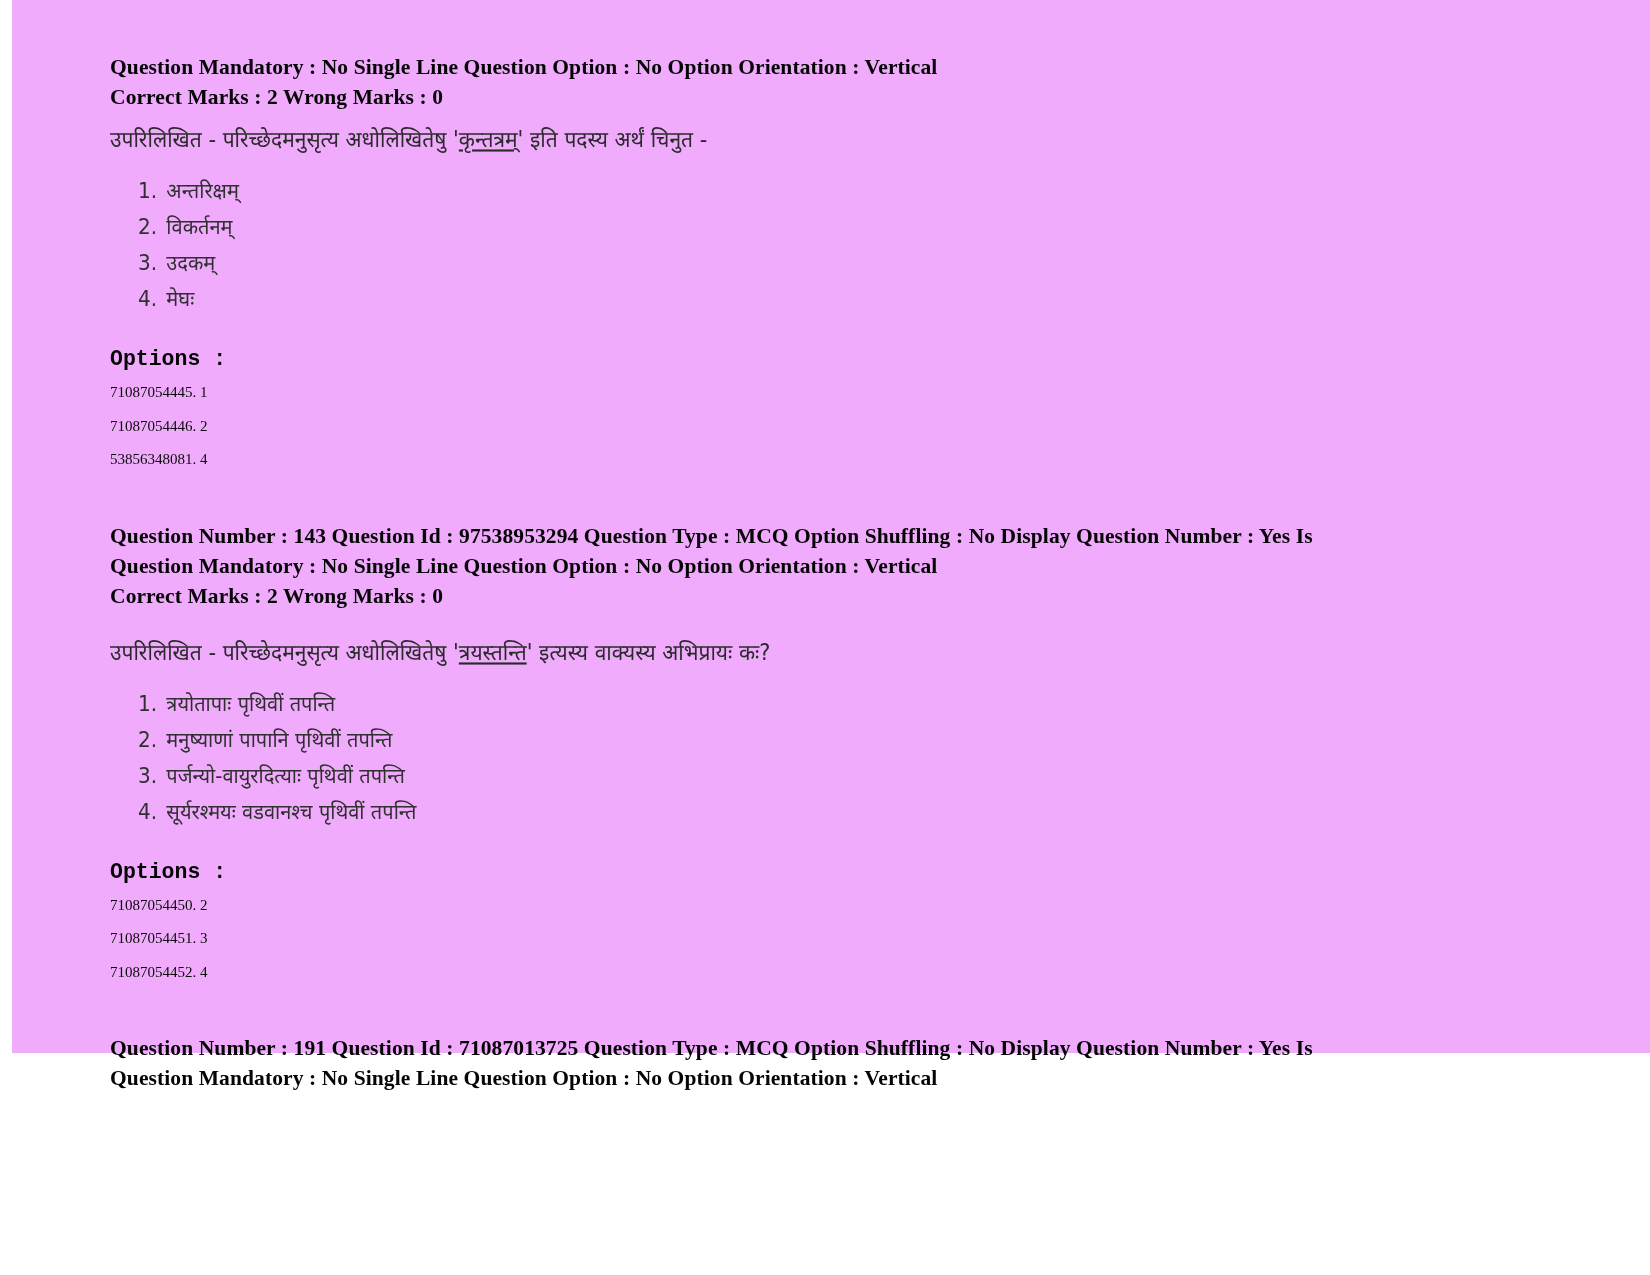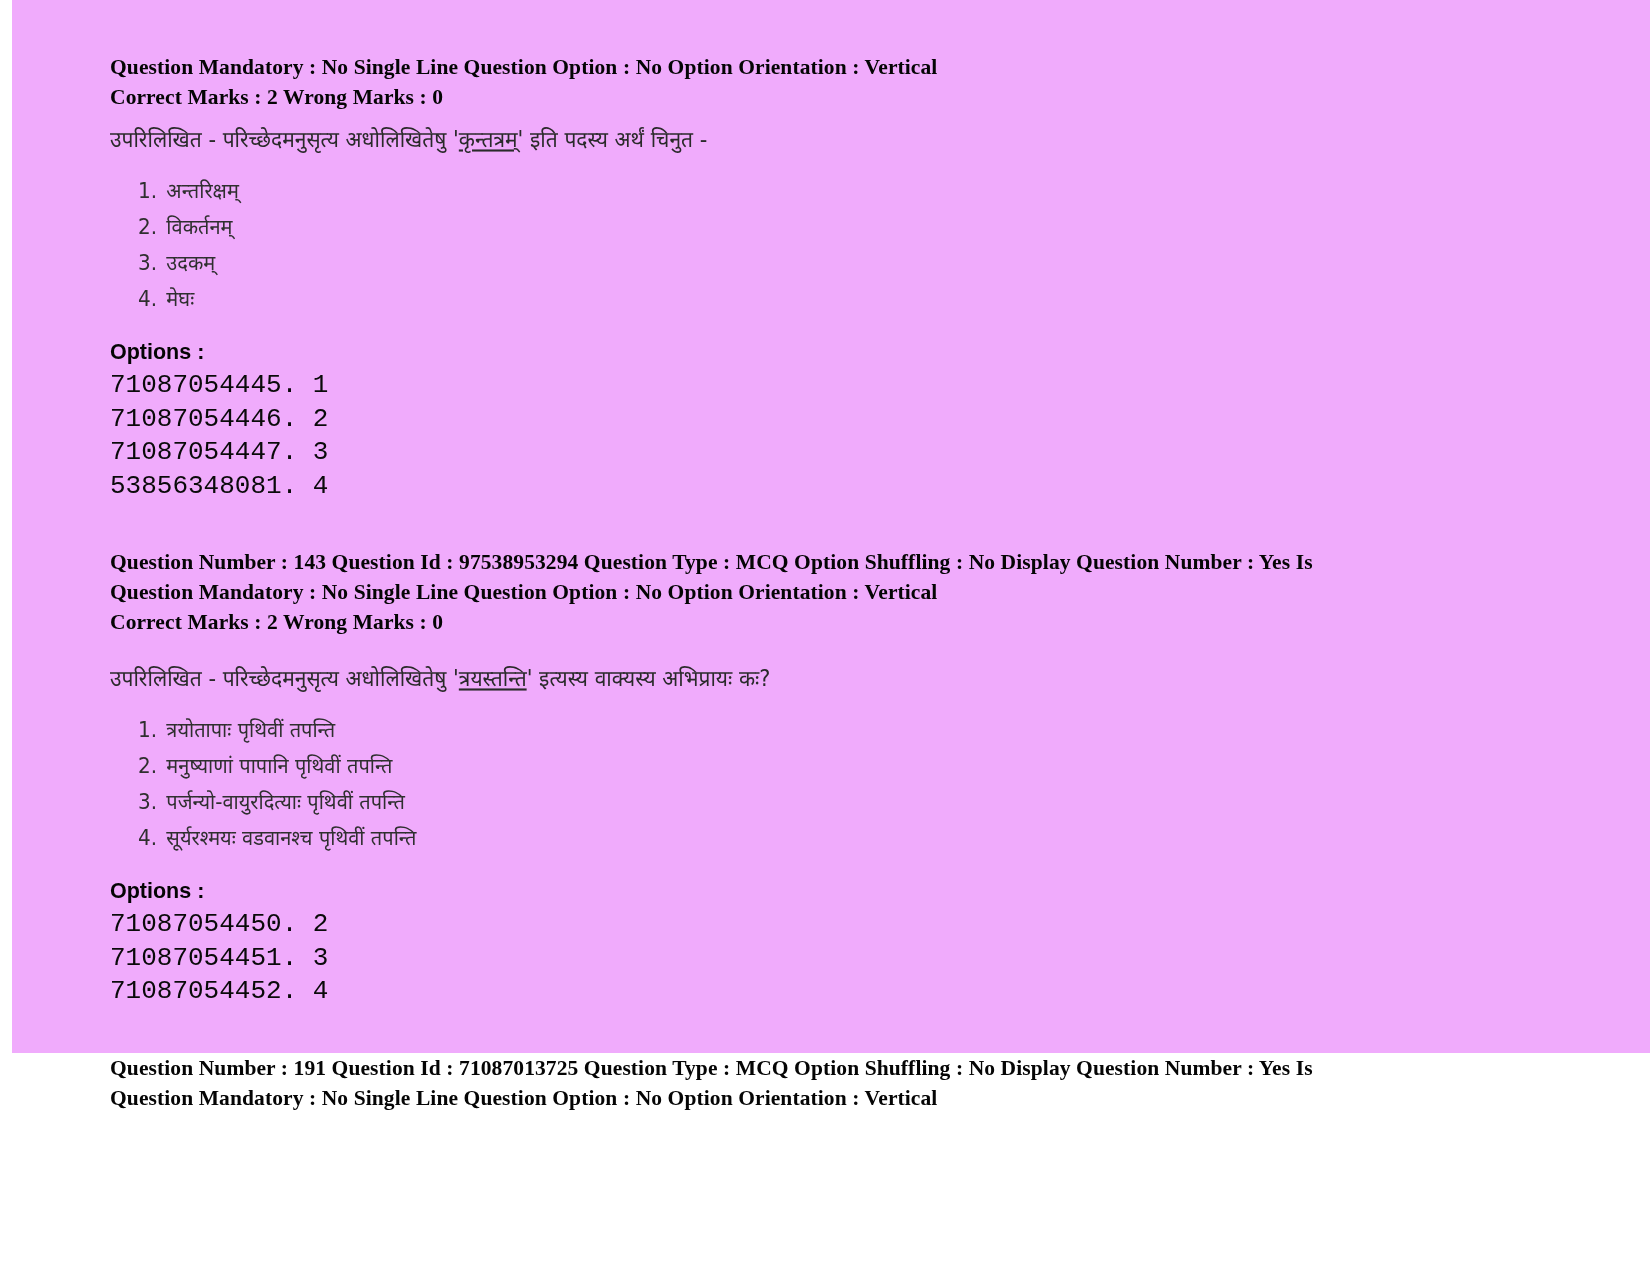--- a/index.html
+++ b/index.html
@@ -73,31 +73,31 @@
     transform-origin: left top;
   }
   .choice .num {
     display: inline-block;
     min-width: 22px;
     font-family: "DejaVu Sans", sans-serif;
   }
 
   
   .options-label {
-    font-family: Liberation Sans, sans-serif;
+    font-family: Liberation Mono, monospace;
     font-weight: bold;
     font-size: 21.5px;
     line-height: 34px;
-    margin-top: 19px;
+    margin-top: 26px;
     color: #050505;
   }
   .option-id {
-    font-family: Liberation Mono, monospace;
+    font-family: Liberation Serif, serif;
     font-weight: normal;
-    font-size: 26px;
+    font-size: 15px;
     line-height: 33.5px;
     color: #0a0a0a;
   }
 
   .block-gap { height: 44px; }
 </style>
 </head>
 <body>
 
 <div class="page">
@@ -128,21 +128,20 @@
         </div>
         <div class="choice">
           <span class="num">4.</span>
           <span>मेघः</span>
         </div>
       </div>
 
       <div class="options-label">Options :</div>
       <div class="option-id">71087054445. 1</div>
       <div class="option-id">71087054446. 2</div>
-      <div class="option-id">71087054447. 3</div>
       <div class="option-id">53856348081. 4</div>
     </div>
 
     <div class="block-gap"></div>
 
     <div>
       <div class="meta-block">
         <div class="meta-line">Question Number : 143 Question Id : 97538953294 Question Type : MCQ Option Shuffling : No Display Question Number : Yes Is</div>
         <div class="meta-line">Question Mandatory : No Single Line Question Option : No Option Orientation : Vertical</div>
         <div class="meta-line">Correct Marks : 2 Wrong Marks : 0</div>

